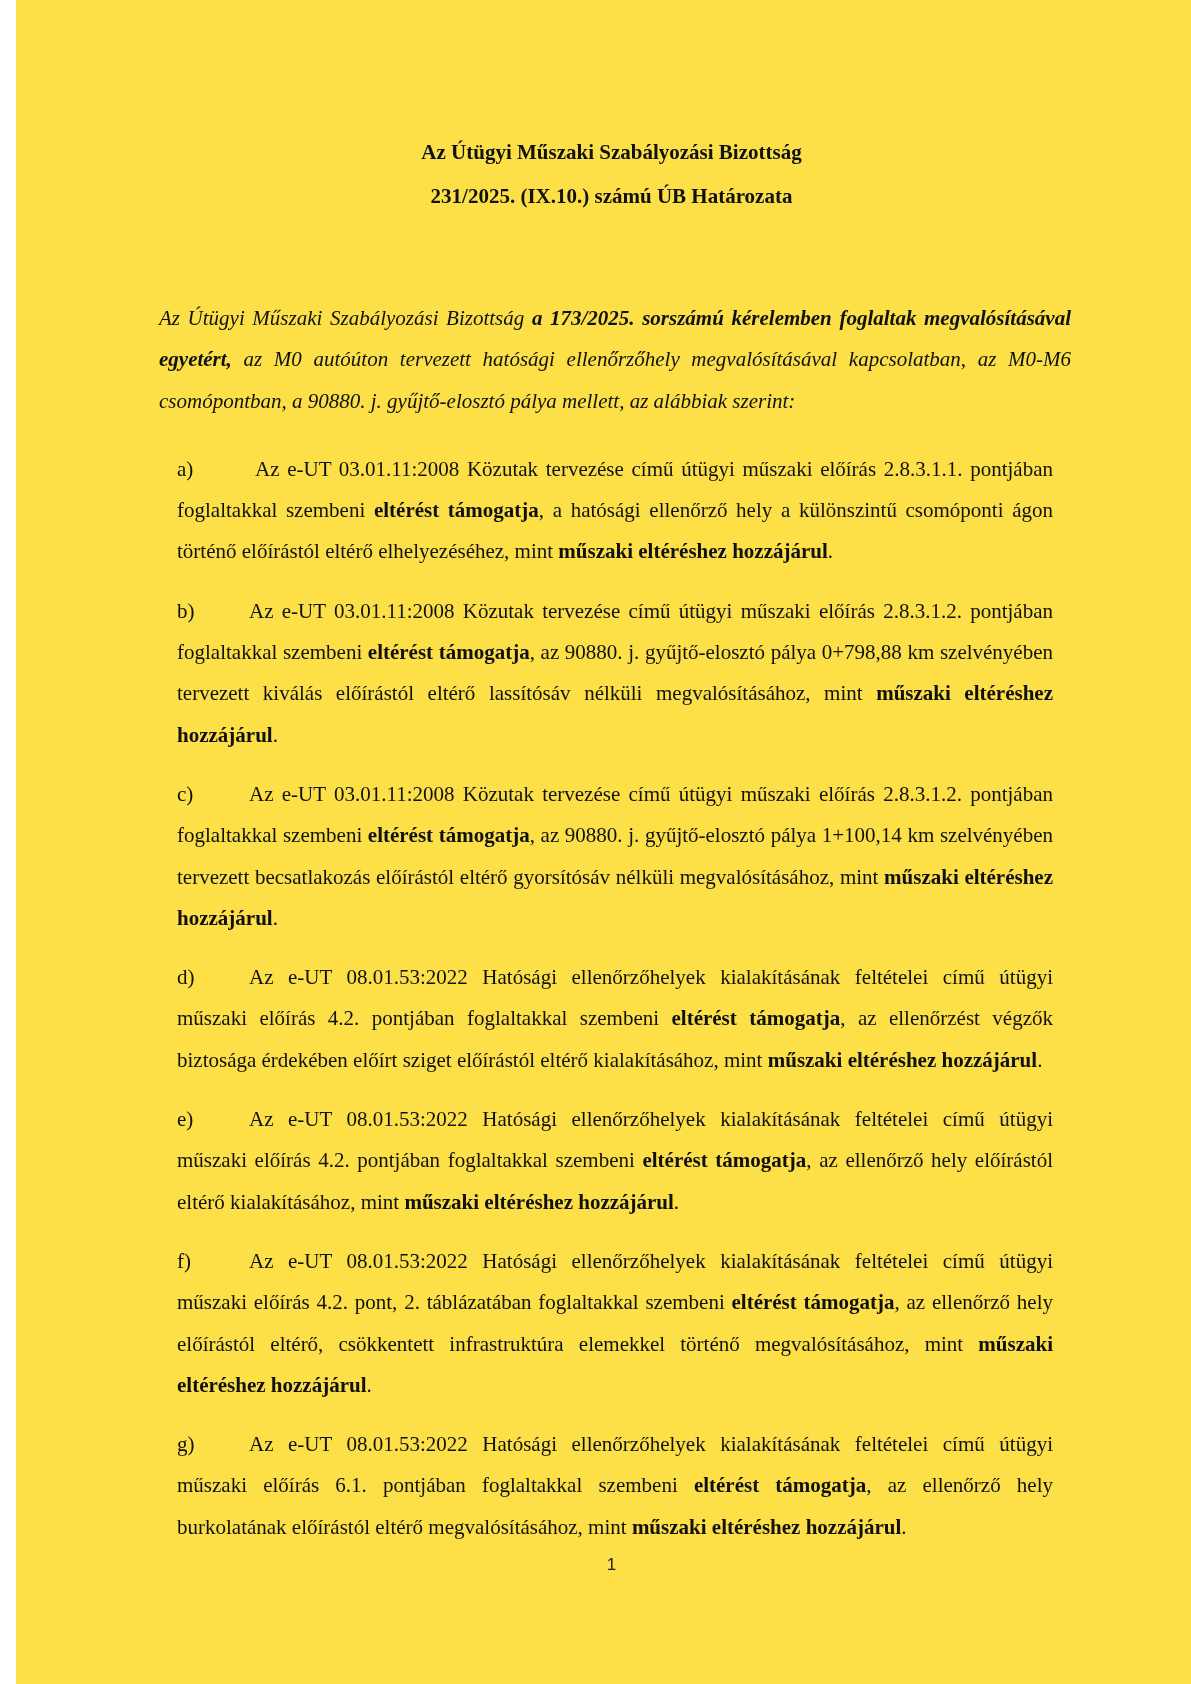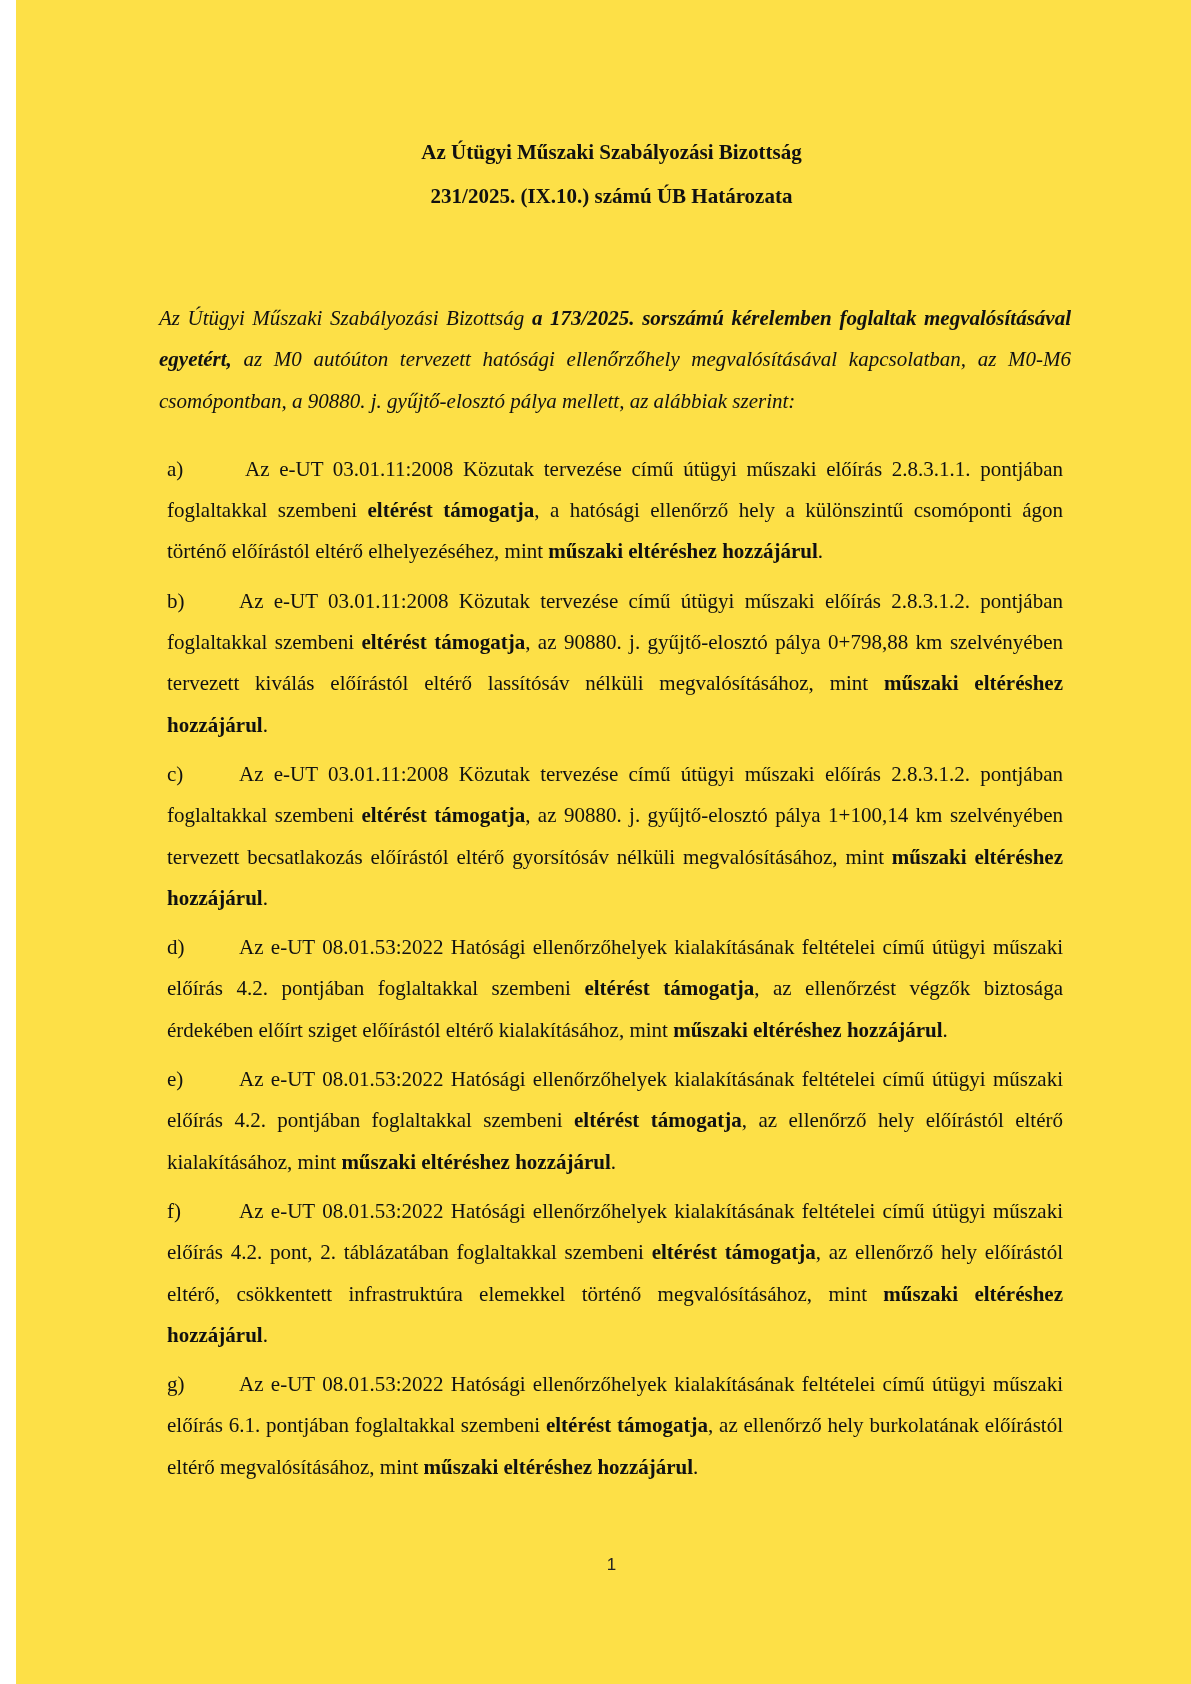--- a/index.html
+++ b/index.html
@@ -49,21 +49,21 @@
       text-align: justify;
     }
     .para {
       margin: 0;
     }
     .intro {
       margin-bottom: 27px;
       font-style: italic;
     }
     .item {
-      margin: 8px;
+      margin: 18px;
     }
     .item-label {
       display: inline-block;
       width: 72px;
     }
     .item-label.wide {
       width: 78px;
     }
     b {
       font-weight: bold;

